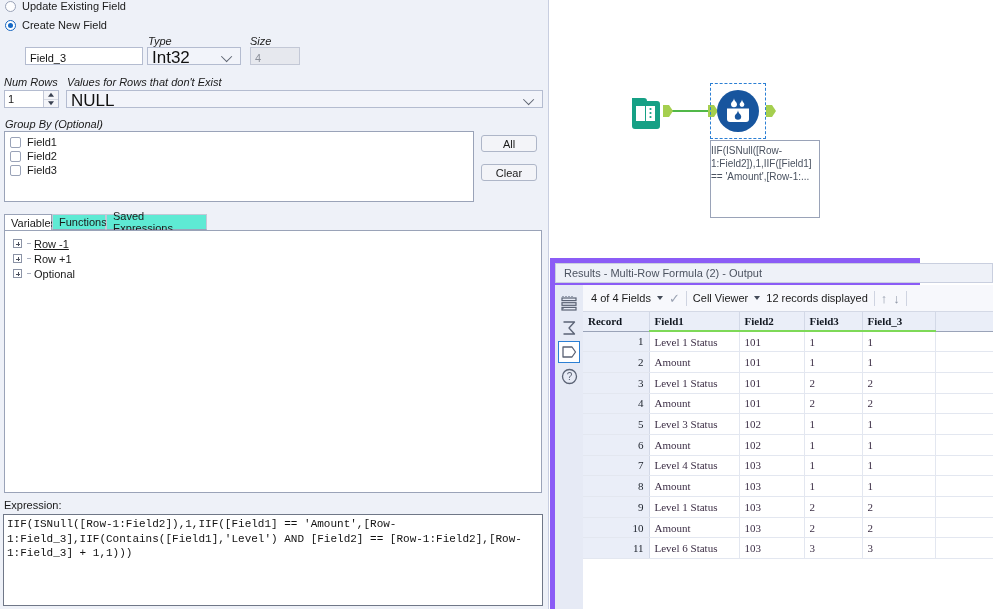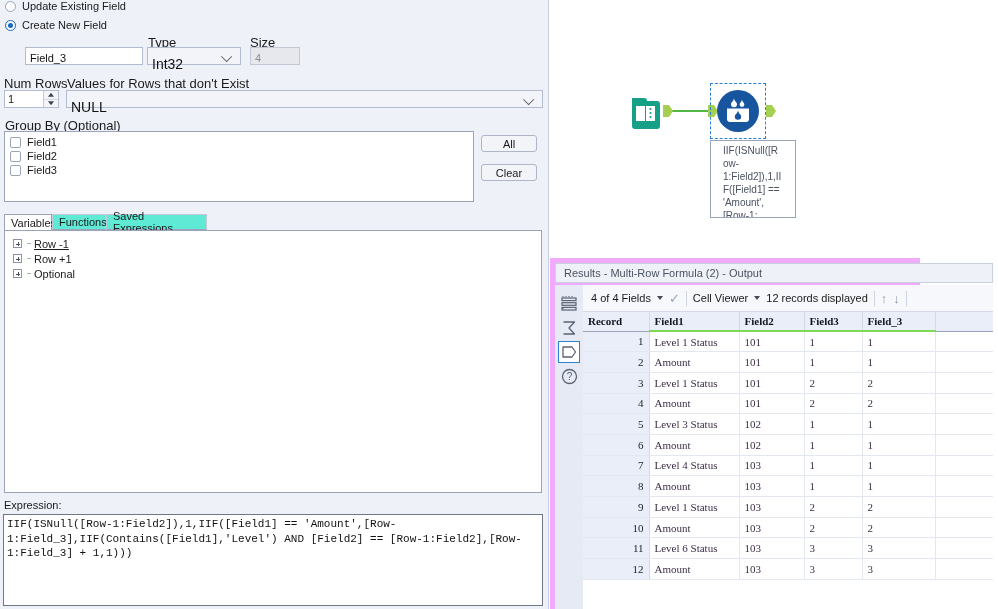--- a/index.html
+++ b/index.html
@@ -28,35 +28,35 @@
     border: 1px solid #9aa3b8; background: #fdfdfe;
     box-sizing: border-box; position: relative; flex: none;
   }
   .radio.checked { border: 1px solid #1565c0; background: #fff; }
   .radio.checked::after {
     content: ""; position: absolute; left: 2px; top: 2px;
     width: 5px; height: 5px; border-radius: 50%; background: #1669c6;
   }
   .radio-label { font-size: 11px; color: #1a1a1a; white-space: nowrap; }
 
-  .fld-label { position: absolute; font-size: 13px; color: #1a1a1a; }
+  .fld-label { position: absolute; font-size: 11px; color: #1a1a1a; font-style: italic; }
 
   .txtbox {
     position: absolute; box-sizing: border-box;
     background: #fff; border: 1px solid #b4bcd0;
     font-size: 11px; color: #111;
     padding: 2px 4px; line-height: 16px;
     font-family: "Liberation Sans", sans-serif;
   }
   .txtbox.disabled { background: #e6e8ee; color: #8b8f99; border-color: #c3c8d6; }
 
   .ddl {
     position: absolute; box-sizing: border-box;
     background: #f2f4fa; border: 1px solid #b4bcd0;
-    font-size: 14px; color: #111; padding: 8px 4px; line-height: 16px;
+    font-size: 17px; color: #111; padding: 2px 4px; line-height: 16px;
   }
   .ddl .chev {
     position: absolute; right: 6px; top: 50%; transform: translateY(-60%);
     width: 7px; height: 7px; border-left: 1.3px solid #5c6370;
     border-bottom: 1.3px solid #5c6370; transform-origin: center;
     rotate: -45deg;
   }
 
   .spin { position: absolute; box-sizing: border-box;
     background: #fff; border: 1px solid #b4bcd0; }
@@ -150,31 +150,31 @@
     background: #51b848;
   }
   .port {
     position: absolute; width: 10px; height: 12px; background: #a5cf4f;
   }
   .port.out-in { left: 113px; top: 105px; clip-path: polygon(0 0, 60% 0, 100% 50%, 60% 100%, 0 100%); }
   .port.in-mrf { left: 158px; top: 105px; clip-path: polygon(0 0, 60% 0, 100% 50%, 60% 100%, 0 100%); }
   .port.out-mrf { left: 216px; top: 105px; clip-path: polygon(0 0, 60% 0, 100% 50%, 60% 100%, 0 100%); }
 
   #tool-annotation {
-    position: absolute; left: 160px; top: 140px; width: 86px; height: 78px;
+    position: absolute; left: 160px; top: 140px; width: 110px; height: 78px;
     box-sizing: border-box;
     background: #fff; border: 1px solid #9aa3b8;
     font-size: 10px; line-height: 13px; color: #4a5260;
-    padding: 3px 12px; overflow: hidden; word-break: break-word;
+    padding: 3px 0; overflow: hidden; word-break: break-word;
   }
 
   
   #results-panel {
     position: absolute; left: 550px; top: 258px; width: 370px; height: 351px;
-    background: #f0abfc; box-sizing: border-box;
+    background: #8b5cf6; box-sizing: border-box;
   }
   #results-title {
     position: absolute; left: 5px; top: 5px; width: 438px; height: 20px;
     box-sizing: border-box;
     background: #eef1f8; border: 1px solid #c9cfdf;
     font-size: 11px; color: #4c5360;
     display: flex; align-items: center; padding-left: 8px;
   }
   #results-sidebar {
     position: absolute; left: 5px; top: 27px; width: 28px; bottom: 0;
@@ -503,25 +503,17 @@
               <td class="pad"></td>
             </tr>
             <tr>
               <td class="rec" style="width: 66px;">11</td>
               <td style="width: 90px;">Level 6 Status</td>
               <td style="width: 65px;">103</td>
               <td style="width: 58px;">3</td>
               <td style="width: 73px;">3</td>
               <td class="pad"></td>
             </tr>
-            <tr>
-              <td class="rec" style="width: 66px;">12</td>
-              <td style="width: 90px;">Amount</td>
-              <td style="width: 65px;">103</td>
-              <td style="width: 58px;">3</td>
-              <td style="width: 73px;">3</td>
-              <td class="pad"></td>
-            </tr>
           </tbody>
       </table>
     </div>
   </div>
 </div>
 
 </body></html>

